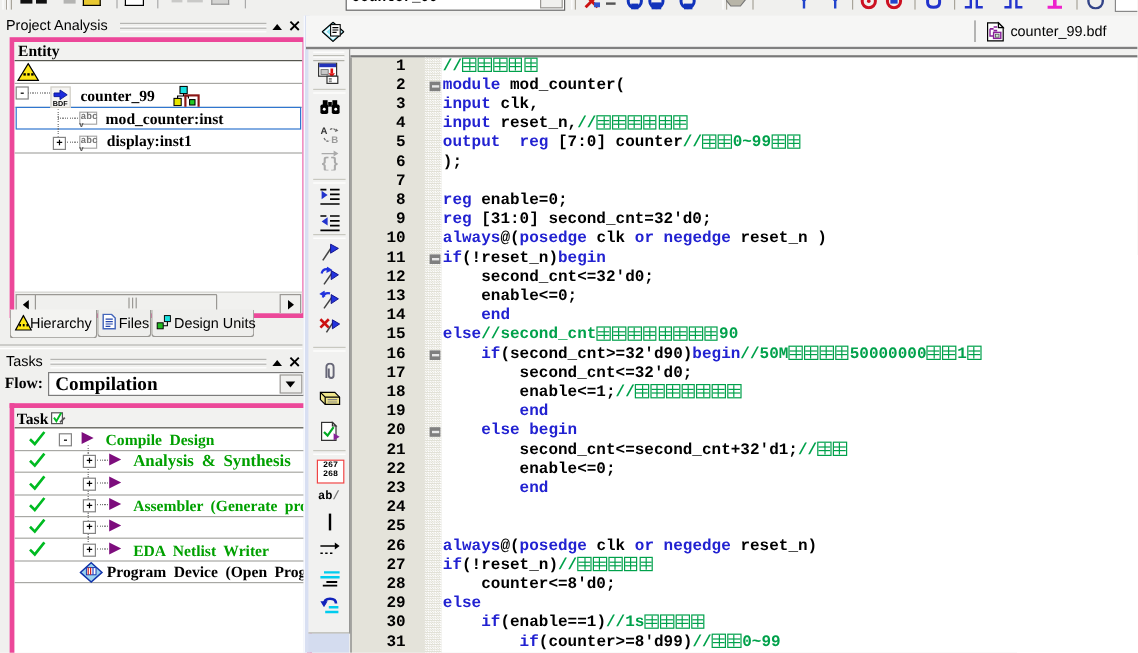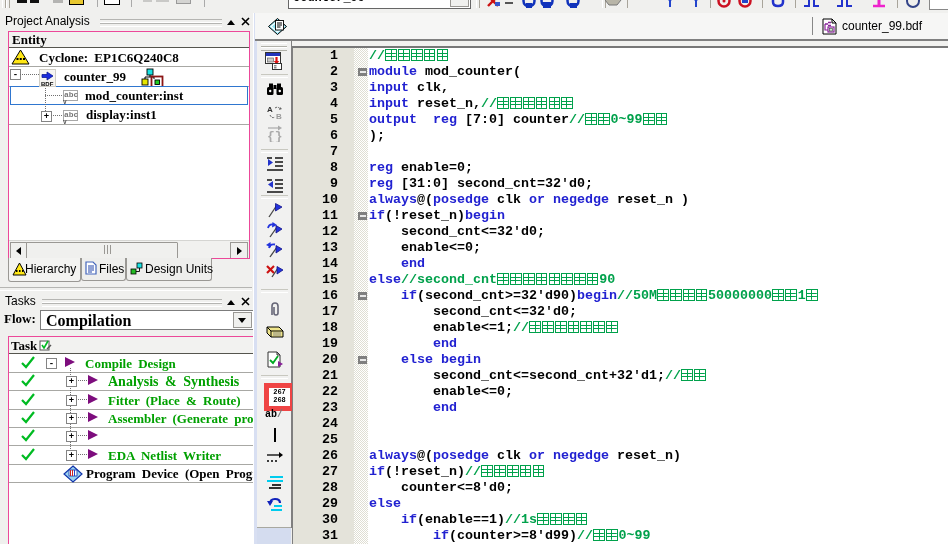--- a/index.html
+++ b/index.html
@@ -1,21 +1,21 @@
 <!DOCTYPE html>
 <html><head>
 <meta charset="utf-8">
 <style>
 html,body{margin:0;padding:0}
 body{width:948px;height:544px;position:relative;overflow:hidden;background:#f0f0ee;
      font-family:"Liberation Sans",sans-serif;}
 .abs{position:absolute}
 .mono{font-family:"Liberation Mono",monospace;font-weight:bold;white-space:nowrap}
 .ui{font-family:"Liberation Serif",serif;font-weight:bold;white-space:nowrap;word-spacing:3px}
-.sunken{border:1px solid #ec4899;background:#fff}
+.sunken{border:4px solid #ec4899;background:#fff}
 pre.mono{white-space:pre}
 
 .cj{display:inline-block;width:9.6px;height:9.6px;border:1.3px solid currentColor;margin:0 .8px -1.6px .4px;
  background:
   linear-gradient(currentColor,currentColor) 50% 31%/100% 1.2px no-repeat,
   linear-gradient(currentColor,currentColor) 50% 72%/100% 1.2px no-repeat,
   linear-gradient(currentColor,currentColor) 50% 50%/1.2px 100% no-repeat;}
 .kw{color:#2121d1}
 .cm{color:#00a14b}
 .gridline{position:absolute;left:0;right:0;height:1px;background:#a8a8a4}
@@ -126,21 +126,20 @@
   <div class="gridline" style="top:92px"></div>
 
   <div class="abs" style="left:1px;top:54px;width:236px;height:17px;border:1px solid #2f76cf;background:#fff"></div>
 
   <svg class="abs" style="left:2px;top:17px" width="19" height="16">
     <polygon points="9.5,1 18,15 1,15" fill="#ffe715" stroke="#000" stroke-width="1"></polygon>
     <rect x="5.5" y="9" width="2" height="2" fill="#000"></rect>
       <rect x="8.75" y="9" width="2" height="2" fill="#000"></rect>
       <rect x="12" y="9" width="2" height="2" fill="#000"></rect>
   </svg>
-  <span class="ui abs" style="font-size:13px;left:30px;top:18px">Cyclone: EP1C6Q240C8</span>
 
   <div class="pm" style="left:1px;top:37px">-</div>
   <div class="abs doth" style="left:11px;top:42px;width:20px;height:1px"></div>
   <div class="abs" style="left:30px;top:37px;width:15px;height:16px;background:#f6f5f2;border:1px solid #d0cec6">
     <svg class="abs" style="left:0;top:0" width="15" height="16">
       <polygon points="2,4.5 7,4.5 7,2 13,6 7,10 7,7.5 2,7.5" fill="#1b2bdd" stroke="#0b1a96" stroke-width="0.8"></polygon>
       <text x="1" y="15.5" font-family="Liberation Sans" font-size="6" font-weight="bold" fill="#000">BDF</text>
     </svg>
   </div>
   <span class="ui abs" style="font-size:13px;left:55px;top:37px">counter_99</span>
@@ -257,21 +256,20 @@
   <div class="abs doth" style="left:67px;top:43px;width:11px;height:1px"></div>
   <div class="abs play" style="left:79px;top:38px"></div>
   <span class="ui abs" style="font-size:14px;left:99px;top:37px;color:#00a000">Analysis &amp; Synthesis</span>
 
   <svg class="abs" style="left:11px;top:56px" width="16" height="14">
       <path class="tick" d="M2 7 L6 11 L14 1"></path>
     </svg>
   <div class="pm" style="left:57px;top:58px">+</div>
   <div class="abs doth" style="left:67px;top:62px;width:11px;height:1px"></div>
   <div class="abs play" style="left:79px;top:57px"></div>
-  <span class="ui abs" style="font-size:13px;left:99px;top:56px;color:#00a000">Fitter (Place &amp; Route)</span>
 
   <svg class="abs" style="left:11px;top:74px" width="16" height="14">
       <path class="tick" d="M2 7 L6 11 L14 1"></path>
     </svg>
   <div class="pm" style="left:57px;top:76px">+</div>
   <div class="abs doth" style="left:67px;top:80px;width:11px;height:1px"></div>
   <div class="abs play" style="left:79px;top:75px"></div>
   <span class="ui abs" style="font-size:13px;left:99px;top:74px;color:#00a000">Assembler (Generate prog</span>
 
   <svg class="abs" style="left:11px;top:92px" width="16" height="14">
@@ -388,21 +386,21 @@
     <path d="M6 8 L6 14" fill="none" stroke="#000"></path>
     <line x1="8" y1="10" x2="16" y2="10" stroke="#888"></line>
       <line x1="8" y1="12" x2="16" y2="12" stroke="#888"></line>
   </svg>
   <svg class="abs" style="left:9px;top:311px" width="18" height="17">
     <polygon points="2,1 11,1 14,4 14,16 2,16" fill="#fff" stroke="#333"></polygon>
     <polygon points="11,1 11,4 14,4" fill="#ddd" stroke="#333"></polygon>
     <path d="M4 9 L7 12 L12 5" stroke="#00aa22" fill="none" stroke-width="1.8"></path>
     <polygon points="12,10 17,13 12,16" fill="#882299"></polygon>
   </svg>
-  <div class="abs" style="left:7px;top:343px;width:21px;height:18px;border:5px solid #ef4444;background:#fff;font:bold 7px 'Liberation Mono';text-align:center;line-height:8px;color:#000">267<br>268</div>
+  <div class="abs" style="left:7px;top:343px;width:21px;height:18px;border:1px solid #ef4444;background:#fff;font:bold 7px 'Liberation Mono';text-align:center;line-height:8px;color:#000">267<br>268</div>
   <div class="abs" style="left:8px;top:369px;font:bold 10px 'Liberation Mono';color:#000">ab<span style="color:#777">/</span></div>
   <div class="abs" style="left:17px;top:388px;width:2px;height:14px;background:#000"></div>
   <svg class="abs" style="left:9px;top:411px" width="18" height="14">
     <line x1="1" y1="4" x2="14" y2="4" stroke="#000" stroke-width="1.3"></line>
     <polygon points="13,1 17,4 13,7" fill="#000"></polygon>
     <line x1="1" y1="10" x2="12" y2="10" stroke="#000" stroke-width="1.3" stroke-dasharray="2 2"></line>
   </svg>
   <svg class="abs" style="left:9px;top:434px" width="18" height="16">
     <line x1="4" y1="3" x2="17" y2="3" stroke="#00ccee" stroke-width="2"></line>
     <line x1="1" y1="7" x2="17" y2="7" stroke="#00ccee" stroke-width="2"></line>

